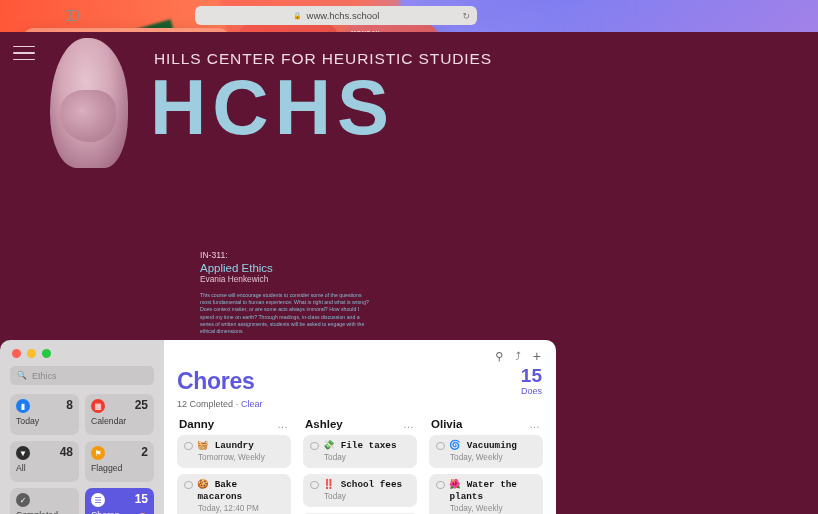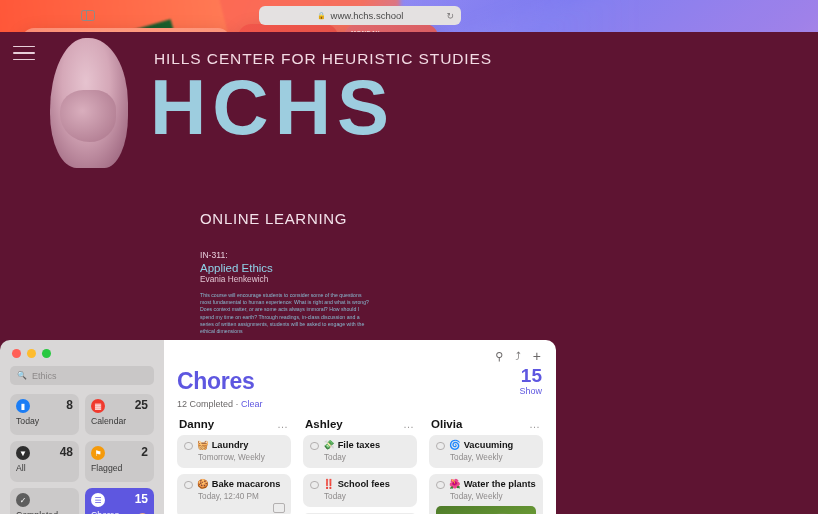--- a/index.html
+++ b/index.html
@@ -146,21 +146,21 @@
   .out-txt { position:absolute; left:8px; bottom:14px; }
   .out-t1 { font-size:11px; font-weight:800; color:#eafb9e; letter-spacing:.2px;
     font-family:"Liberation Sans", sans-serif; white-space:nowrap; }
   .out-t2 { font-size:7px; font-weight:700; color:#f2fcc0; letter-spacing:1.1px;
     margin-top:2px; white-space:nowrap; }
 
   
   #safari { left:133px; top:127px; width:538px; height:340px; border-radius:10px;
     overflow:hidden; box-shadow:0 14px 40px rgba(0,0,0,.30); }
   .sf-toolbar { height:32px; background:#eceaea; display:flex; align-items:center;
-    padding:0 10px; gap:24px; border-bottom:.5px solid #d3d0d0; }
+    padding:0 10px; gap:8px; border-bottom:.5px solid #d3d0d0; }
   .tl { display:flex; gap:6px; align-items:center; }
   .tl i { width:9px; height:9px; border-radius:50%; display:block; background:#c9c6c6; }
   .sf-sidebtn { width:14px; height:11px; border:1.2px solid #8d8a8a; border-radius:2.5px;
     position:relative; margin-left:8px; }
   .sf-sidebtn:after { content:""; position:absolute; left:4px; top:-1.2px; bottom:-1.2px;
     width:1.2px; background:#8d8a8a; }
   .sf-profile { display:flex; align-items:center; gap:4px; background:#e2dfdf;
     border:.5px solid #cfcbcb; border-radius:11px; padding:2.5px 7px; }
   .sf-profile .lbl { font-size:9.5px; color:#555; }
   .sf-nav { display:flex; gap:12px; color:#a8a5a5; font-size:12px; margin-left:4px; }
@@ -232,21 +232,21 @@
   .ra-count .n { font-size:19px; font-weight:700; color:#5e57e0; line-height:20px; }
   .ra-count .s { font-size:9px; color:#5e57e0; }
   .ra-cols { display:flex; gap:12px; margin-top:9px; }
   .ra-col { flex:1; min-width:0; }
   .ra-colhead { display:flex; justify-content:space-between; align-items:center;
     padding:0 2px 5px; }
   .ra-colhead .t { font-size:11.5px; font-weight:700; color:#151515; }
   .ra-colhead .d { font-size:11px; color:#9b9898; letter-spacing:1px; line-height:6px; }
   .ra-card { background:#ececec; border-radius:7px; padding:5px 7px 6px; margin-bottom:6px;
     position:relative; }
-  .ra-row { display:flex; align-items:flex-start; gap:5px; }
+  .ra-row { display:flex; align-items:flex-start; gap:5px;font-family:Liberation Mono, monospace; }
   .ra-chk { width:8.5px; height:8.5px; border-radius:50%; border:1px solid #b3b0b0;
     flex:none; margin-top:1.5px; }
   .ra-ttl { font-size:9.3px; color:#151515; font-weight:600; line-height:11.5px; }
   .ra-meta { font-size:8.2px; color:#8e8b8b; margin-top:1.5px; margin-left:14px; }
   .ra-badge { position:absolute; right:6px; bottom:5px; width:12px; height:10px;
     border:.8px solid #b3b0b0; border-radius:2px; }
   .ra-photo { width:100%; height:86px; border-radius:5px; margin-top:5px; }
   .ph-flower { background:
     radial-gradient(ellipse at 30% 45%, #e7b6d6 0%, #cf8bc2 12%, rgba(207,139,194,0) 22%),
     radial-gradient(ellipse at 66% 28%, #e7b6d6 0%, #cf8bc2 10%, rgba(207,139,194,0) 20%),
@@ -369,21 +369,20 @@
       <span></span>
         <span></span>
         <span></span>
     </div>
     <div class="statue">
       <div class="statue-beard"></div>
     </div>
     <div class="sf-hed">HILLS CENTER FOR HEURISTIC STUDIES</div>
     <div class="sf-big">HCHS</div>
     <div class="sf-card"></div>
-    <div class="sf-online">ONLINE LEARNING</div>
     <div class="sf-course">
       <div class="c-code">IN-311:</div>
       <div class="c-title">Applied Ethics</div>
       <div class="c-auth">Evania Henkewich</div>
       <div class="c-body">This course will encourage students to consider some of the questions most fundamental to human experience: What is right and what is wrong? Does context matter, or are some acts always immoral? How should I spend my time on earth? Through readings, in-class discussion and a series of written assignments, students will be asked to engage with the ethical dimensions</div>
     </div>
   </div>
 </div>
 
 <div id="reminders-app">
@@ -455,21 +454,21 @@
     </div>
 
     <div class="ra-h1">Chores</div>
     <div class="ra-sub">
       <span>12 Completed</span>
       <span>·</span>
       <span class="clear">Clear</span>
     </div>
     <div class="ra-count">
       <div class="n">15</div>
-      <div class="s">Show</div>
+      <div class="s">Does</div>
     </div>
 
     <div class="ra-cols">
 
       <div class="ra-col">
         <div class="ra-colhead">
           <span class="t">Danny</span>
           <span class="d">…</span>
         </div>
         <div class="ra-card">

